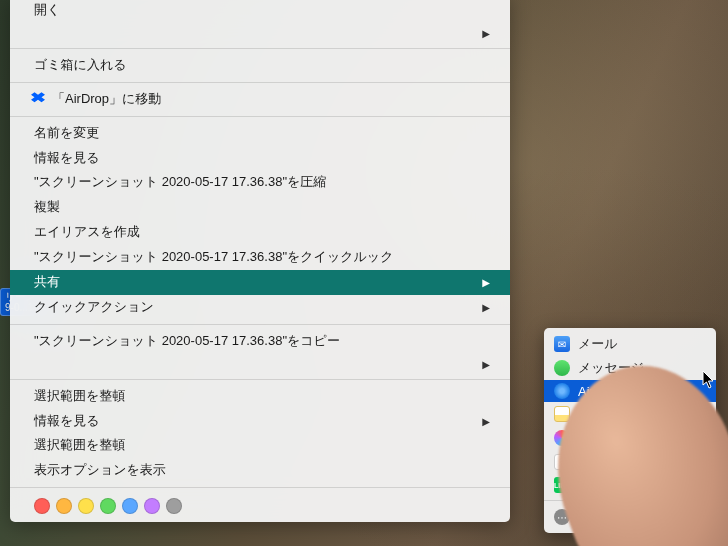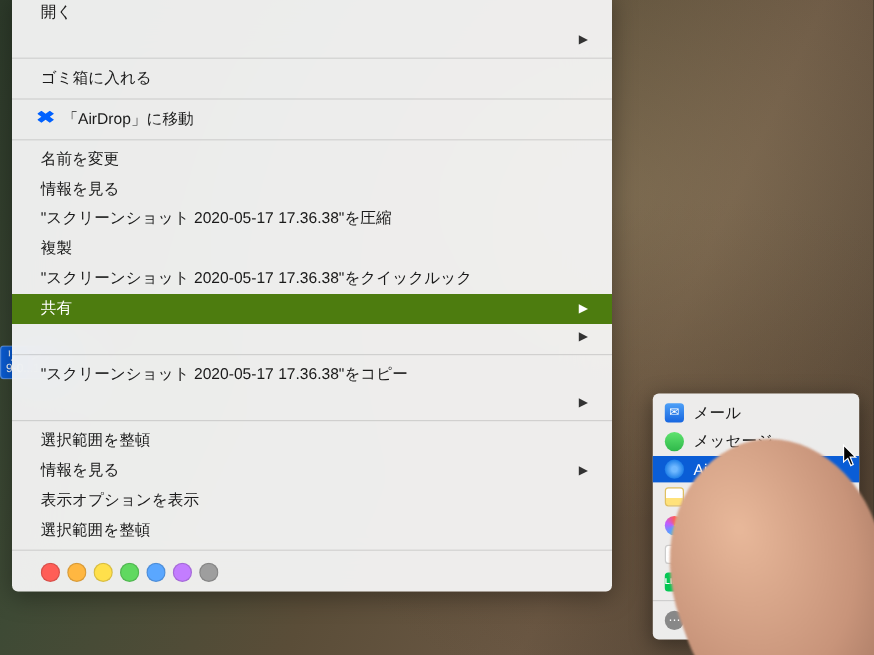--- a/index.html
+++ b/index.html
@@ -41,21 +41,21 @@
   .menu-item {
     padding: 4px 20px 4px 24px;
     color: #1a1a1a;
     display: flex;
     align-items: center;
     gap: 6px;
     position: relative;
     min-height: 20px;
     line-height: 1.3;
   }
-  .menu-item.highlighted { background: #4d7c0f; color: #fff; }
+  .menu-item.highlighted { background: #0f766e; color: #fff; }
   .menu-sep {
     height: 1px; margin: 4px 0;
     background: rgba(0,0,0,0.12);
   }
   .submenu-arrow {
     margin-left: auto;
     font-size: 10px;
     color: #333;
   }
   .menu-item.highlighted .submenu-arrow { color: #fff; }
@@ -155,49 +155,53 @@
     <div class="menu-item">
       <span>情報を見る</span>
     </div>
     <div class="menu-item">
       <span>"スクリーンショット 2020-05-17 17.36.38"を圧縮</span>
     </div>
     <div class="menu-item">
       <span>複製</span>
     </div>
     <div class="menu-item">
+      <span>エイリアスを作成</span>
+    </div>
+    <div class="menu-item">
       <span>"スクリーンショット 2020-05-17 17.36.38"をクイックルック</span>
     </div>
     <div class="menu-item highlighted">
       <span>共有</span>
       <span class="submenu-arrow">▶</span>
     </div>
     <div class="menu-item">
+      <span>クイックアクション</span>
       <span class="submenu-arrow">▶</span>
     </div>
     <div class="menu-sep"></div>
     <div class="menu-item">
       <span>"スクリーンショット 2020-05-17 17.36.38"をコピー</span>
     </div>
     <div class="menu-item">
       <span class="submenu-arrow">▶</span>
     </div>
     <div class="menu-sep"></div>
     <div class="menu-item">
       <span>選択範囲を整頓</span>
     </div>
     <div class="menu-item">
       <span>情報を見る</span>
       <span class="submenu-arrow">▶</span>
     </div>
     <div class="menu-item">
+      <span>選択範囲を整頓</span>
+    </div>
+    <div class="menu-item">
       <span>表示オプションを表示</span>
-    </div>
-    <div class="menu-item">
-      <span>選択範囲を整頓</span>
     </div>
     <div class="menu-sep"></div>
     <div class="color-tags">
       <div class="color-dot" style="background: rgb(255, 94, 87);"></div>
       <div class="color-dot" style="background: rgb(255, 183, 65);"></div>
       <div class="color-dot" style="background: rgb(255, 224, 75);"></div>
       <div class="color-dot" style="background: rgb(96, 217, 96);"></div>
       <div class="color-dot" style="background: rgb(90, 167, 255);"></div>
       <div class="color-dot" style="background: rgb(195, 125, 255);"></div>
       <div class="color-dot" style="background: rgb(158, 158, 158);"></div>

